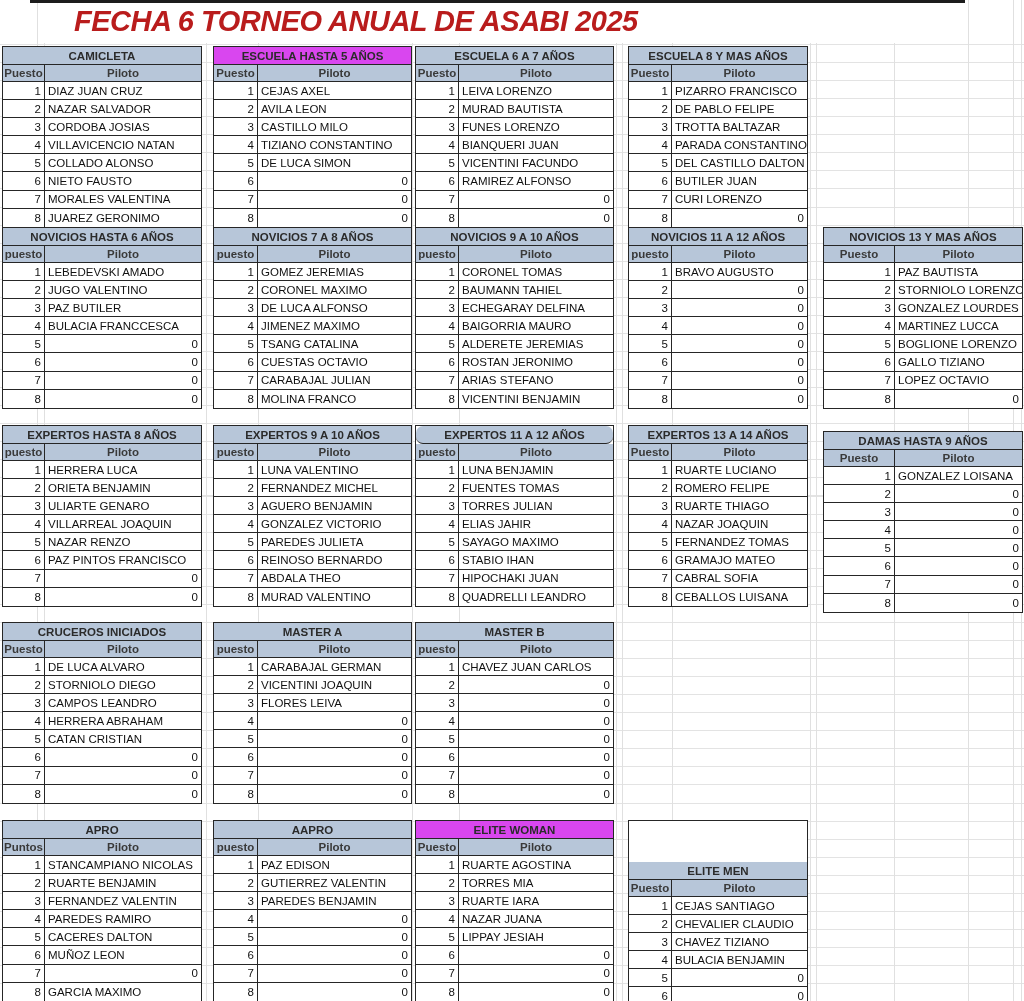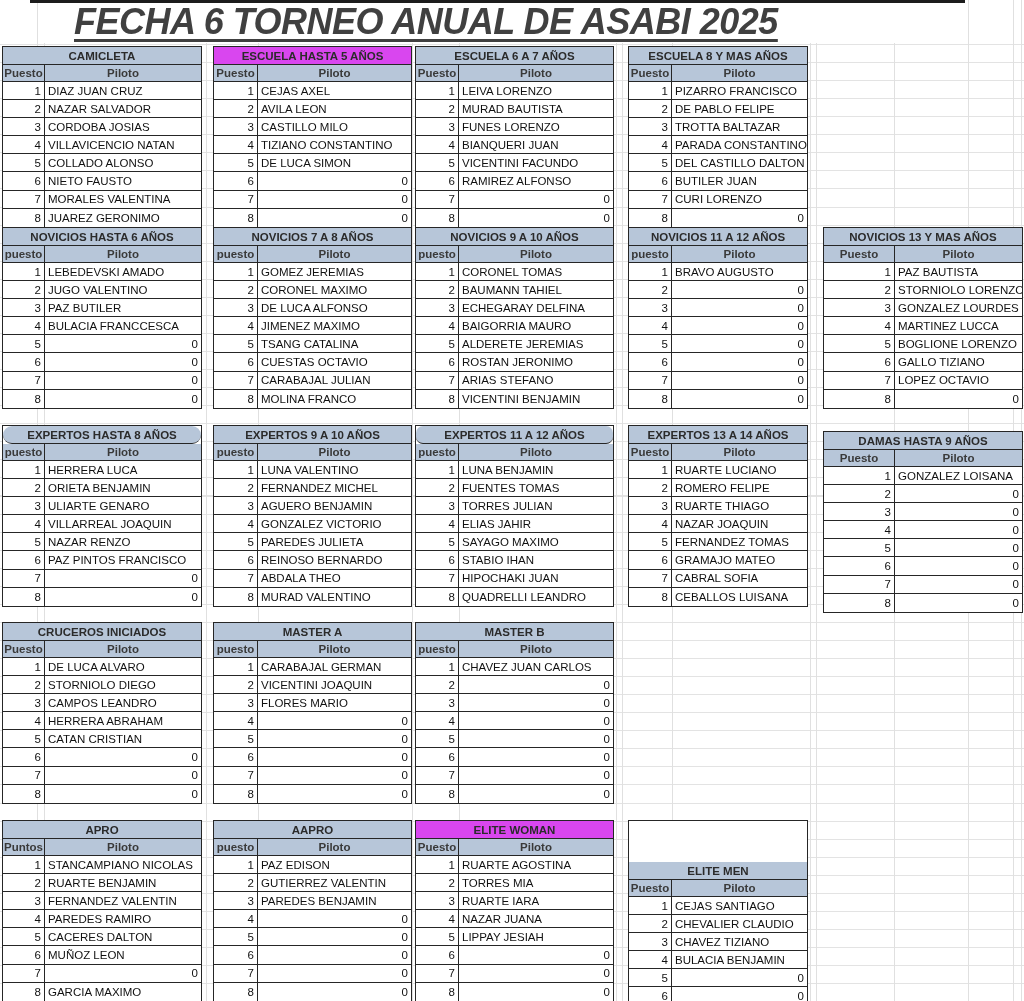--- a/index.html
+++ b/index.html
@@ -17,22 +17,22 @@
     z-index:1;
   }
   .vline{position:absolute;top:0;bottom:0;width:1px;background:#e0e0e0;z-index:1;}
   
   .topband{position:absolute;left:30px;top:0;width:935px;height:3px;background:#1c1c1c;z-index:6;}
   .titlecell{
     position:absolute;left:38px;top:0;width:925px;height:43px;background:#ffffff;
     z-index:5;display:flex;align-items:center;padding-left:36px;box-sizing:border-box;
   }
   .title{
-    font-style:italic;font-weight:700;font-size:36px;letter-spacing:-0.5px;color:#404040;
-    text-decoration:underline;text-decoration-thickness:3px;text-underline-offset:5px;
+    font-style:italic;font-weight:700;font-size:29px;letter-spacing:-0.5px;color:#b91c1c;
+    text-decoration-thickness:3px;text-underline-offset:5px;
     white-space:nowrap;
   }
   
   .tbl{
     position:absolute;background:#fff;border:1px solid #262626;
     box-sizing:content-box;z-index:4;font-size:11.5px;color:#111;
   }
   .cat{
     height:17px;border-bottom:1px solid #262626;
     display:flex;align-items:center;justify-content:center;
@@ -429,21 +429,21 @@
         <div class="row">
           <div class="num" style="width: 71px;">7</div>
           <div class="nm">LOPEZ OCTAVIO</div>
         </div>
         <div class="row">
           <div class="num" style="width: 71px;">8</div>
           <div class="nm zero">0</div>
         </div>
       </div>
       <div class="tbl" style="left: 2px; top: 425px; width: 198px;">
-        <div class="cat" style="background: rgb(183, 198, 217); border-radius: 9px;">EXPERTOS HASTA 8 AÑOS</div>
+        <div class="cat" style="background: rgb(183, 198, 217);">EXPERTOS HASTA 8 AÑOS</div>
         <div class="cols" style="background: rgb(183, 198, 217);">
           <div class="c1" style="width: 42px;">puesto</div>
           <div class="c2">Piloto</div>
         </div>
         <div class="row">
           <div class="num" style="width: 42px;">1</div>
           <div class="nm">HERRERA LUCA</div>
         </div>
         <div class="row">
           <div class="num" style="width: 42px;">2</div>
@@ -678,21 +678,21 @@
         <div class="row">
           <div class="num" style="width: 44px;">1</div>
           <div class="nm">CARABAJAL GERMAN</div>
         </div>
         <div class="row">
           <div class="num" style="width: 44px;">2</div>
           <div class="nm">VICENTINI JOAQUIN</div>
         </div>
         <div class="row">
           <div class="num" style="width: 44px;">3</div>
-          <div class="nm">FLORES MARIO</div>
+          <div class="nm">FLORES LEIVA</div>
         </div>
         <div class="row">
           <div class="num" style="width: 44px;">4</div>
           <div class="nm zero">0</div>
         </div>
         <div class="row">
           <div class="num" style="width: 44px;">5</div>
           <div class="nm zero">0</div>
         </div>
         <div class="row">

